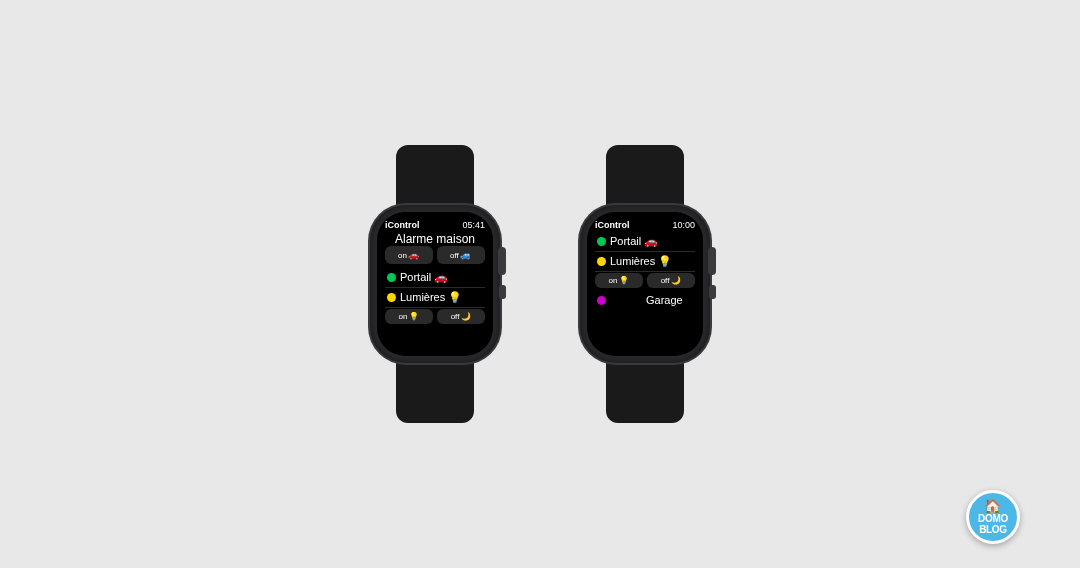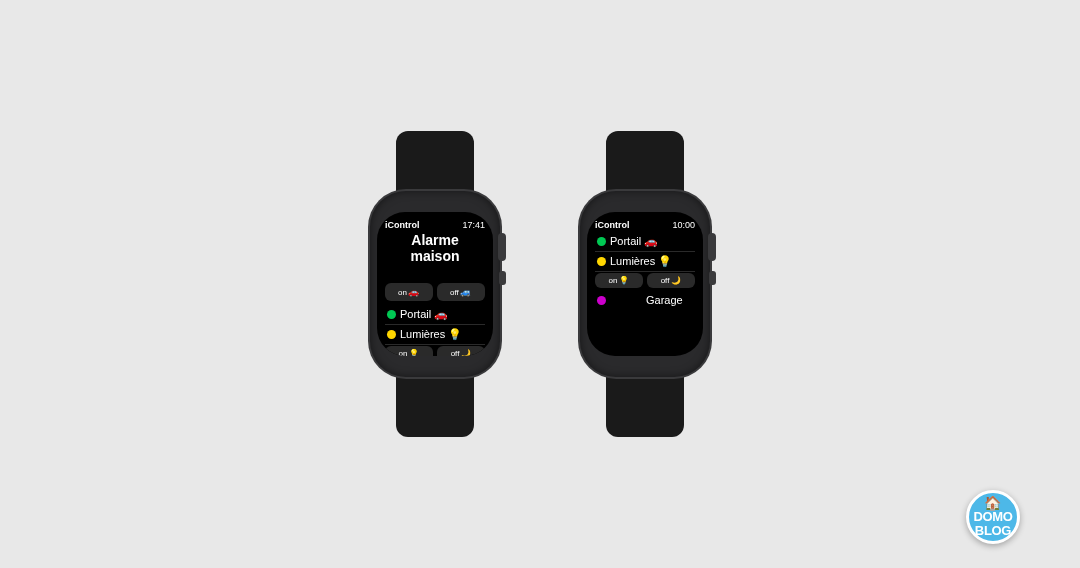--- a/index.html
+++ b/index.html
@@ -31,21 +31,21 @@
 
     .watch-band-top {
       width: 78px;
       height: 60px;
       background: #1a1a1a;
       border-radius: 12px 12px 0 0;
     }
 
     .watch-body {
       width: 130px;
-      height: 186px;
+      height: 158px;
       background: #2a2a2c;
       border-radius: 36px;
       position: relative;
       display: flex;
       align-items: center;
       justify-content: center;
       box-shadow: 0 0 0 2px #3a3a3c, inset 0 0 8px rgba(0,0,0,0.5);
     }
 
     .watch-crown {
@@ -101,24 +101,24 @@
     }
 
     .screen-time {
       color: #fff;
       font-size: 9px;
       font-weight: 500;
     }
 
     .screen-subtitle {
       color: #fff;
-      font-size: 14px;
-      font-weight: 700;
+      font-size: 12px;
+      font-weight: 400;
       text-align: center;
-      margin-bottom: 19px;
+      margin-bottom: 0;
     }
 
     
     .toggle-row {
       display: flex;
       gap: 4px;
       margin-bottom: 4px;
     }
 
     .toggle-btn {
@@ -207,21 +207,21 @@
       border-radius: 50%;
       display: flex;
       flex-direction: column;
       align-items: center;
       justify-content: center;
       border: 3px solid #fff;
       box-shadow: 0 2px 6px rgba(0,0,0,0.3);
     }
 
     .domoblog-text {
-      font-size: 13px;
+      font-size: 10px;
       font-weight: 800;
       color: #fff;
       text-align: center;
       line-height: 1.1;
       text-transform: uppercase;
       letter-spacing: -0.3px;
     }
 
     .domoblog-icon {
       font-size: 14px;
@@ -235,21 +235,21 @@
 
   <div class="watch">
     <div class="watch-band-top"></div>
     <div class="watch-body">
       <div class="watch-crown"></div>
       <div class="watch-button"></div>
       <div class="watch-screen">
 
         <div class="screen-header">
           <span class="screen-app-name">iControl</span>
-          <span class="screen-time">17:41</span>
+          <span class="screen-time">05:41</span>
         </div>
 
         <div class="screen-subtitle">Alarme maison</div>
 
         <div class="toggle-row">
           <div class="toggle-btn">
             <span>on</span>
             <span class="emoji">🚗</span>
           </div>
           <div class="toggle-btn">

